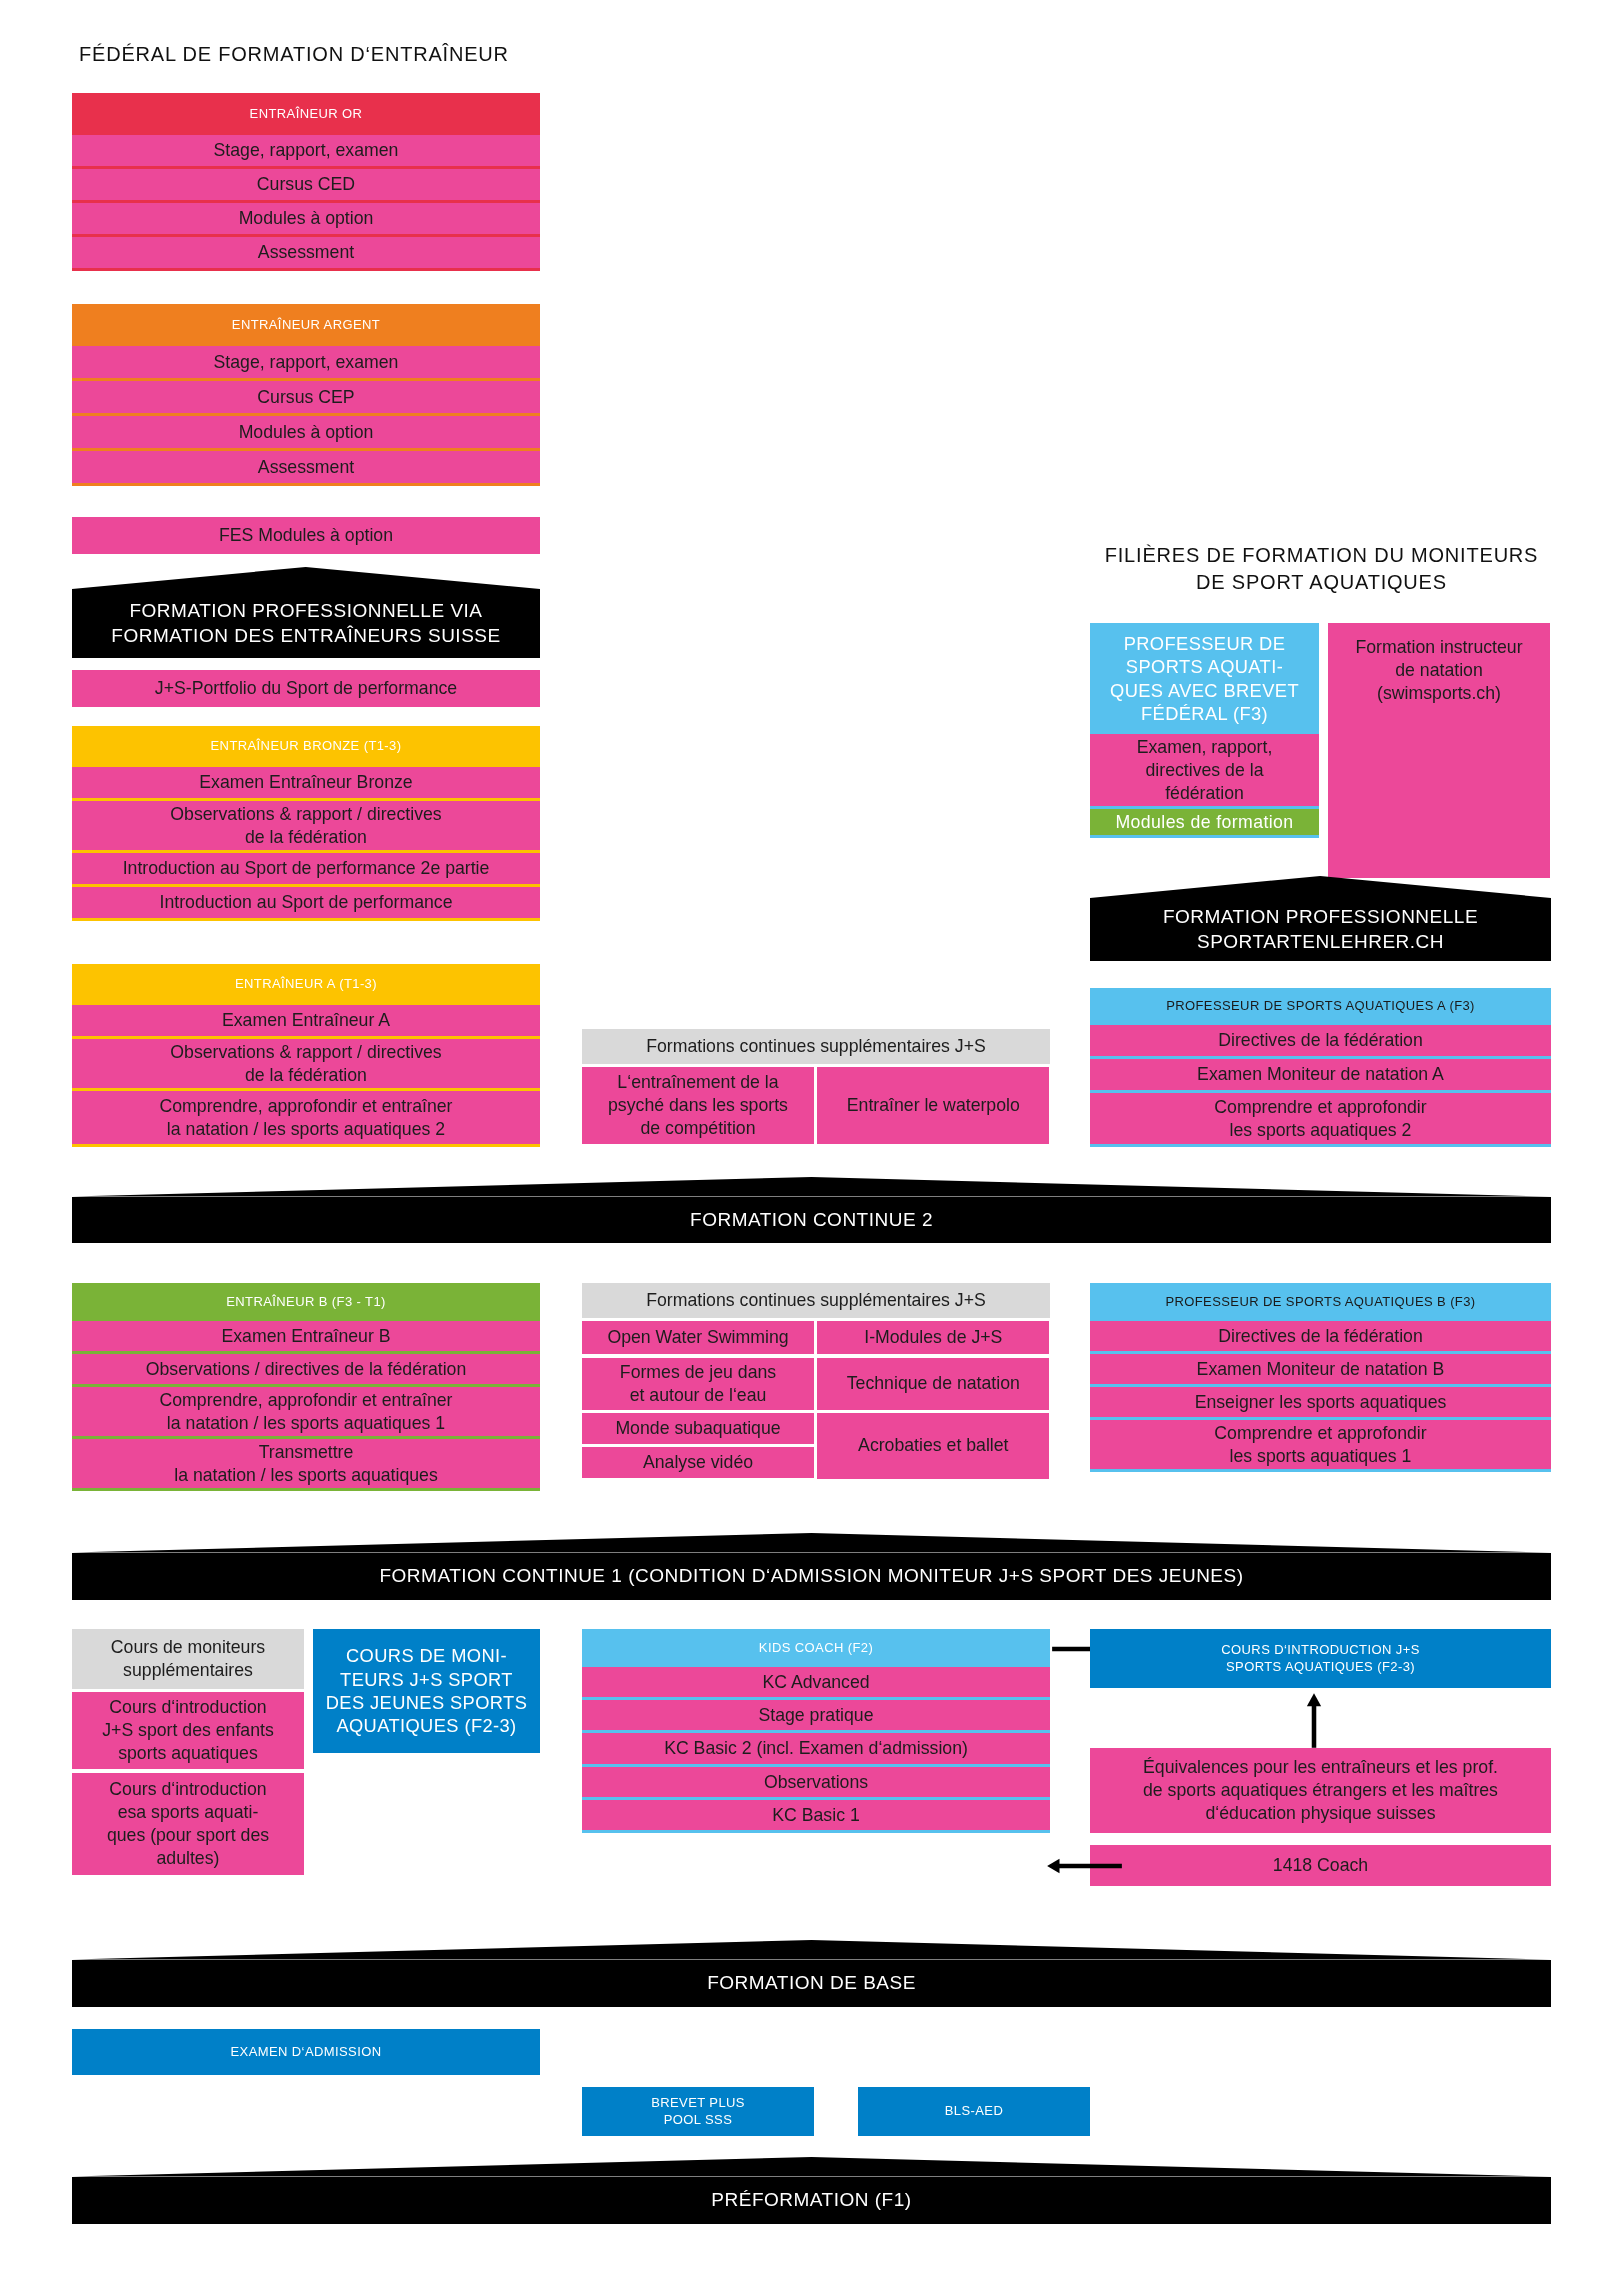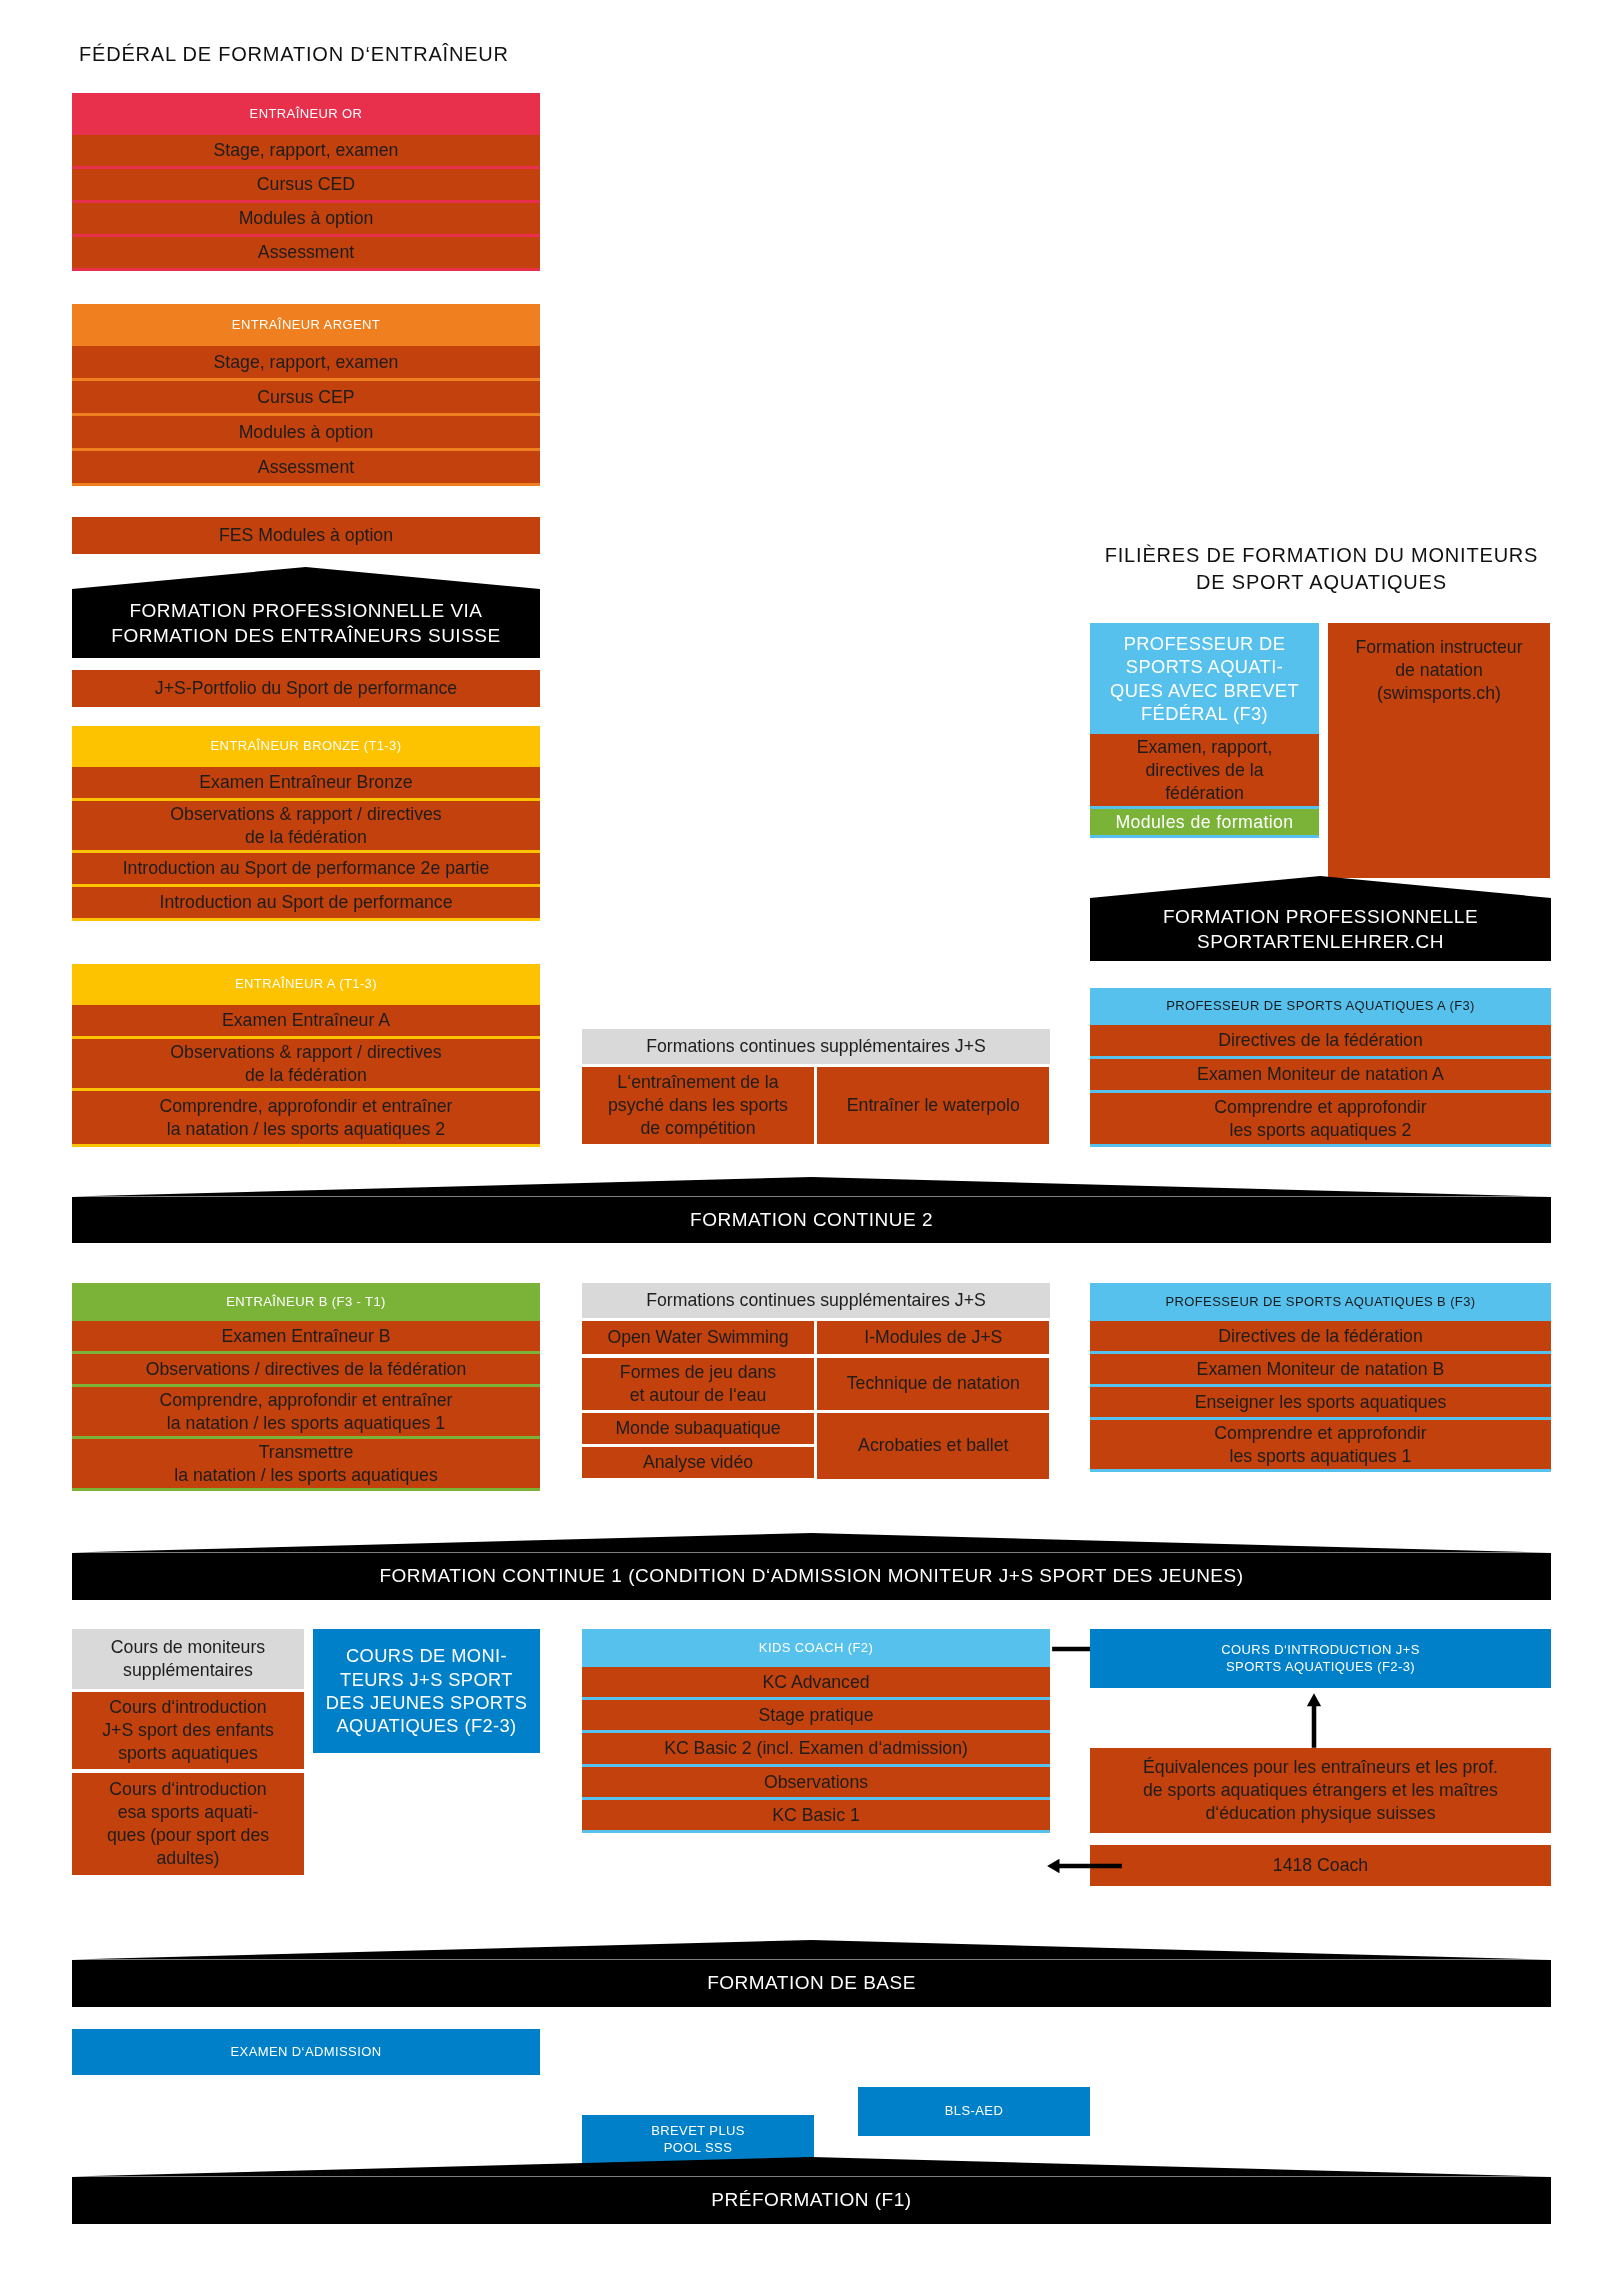--- a/index.html
+++ b/index.html
@@ -27,21 +27,21 @@
     color:#ffffff;
     font-size:13px; letter-spacing:0.4px;
     line-height:1.28;
     padding:3.9px 6.5px;
   }
   .hdr.dark{ color:#1a1a1a; }
 
   
   .row{
     box-sizing:border-box;
-    background:#c2410c;
+    background:#ec4899;
     display:flex; align-items:center; justify-content:center;
     text-align:center;
     font-size:17.7px; line-height:1.3;
     color:#1d1d1d;
     padding:3.3px 5.2px;
   }
   .row.grey{ background:#d9d9d9; }
 
   
   .banner{
@@ -276,21 +276,21 @@
   <div class="cap" style="height:19.6px;">
     <svg viewBox="0 0 2260 30" preserveAspectRatio="none">
         <polygon points="0,30 1130,0 2260,30" fill="#000"></polygon>
       </svg>
   </div>
   <span>FORMATION DE BASE</span>
 </div>
 
 <div class="abs hdr" style="left:72px; top:2029px; width:468px; height:46px; background:#0080c8;">EXAMEN D‘ADMISSION</div>
 
-<div class="abs hdr" style="left:582px; top:2087px; width:232px; height:49px; background:#0080c8; white-space:pre-line;margin-top:28px;">BREVET PLUS
+<div class="abs hdr" style="left:582px; top:2087px; width:232px; height:49px; background:#0080c8; white-space:pre-line;">BREVET PLUS
 POOL SSS</div>
 
 <div class="abs hdr" style="left:858px; top:2087px; width:232px; height:49px; background:#0080c8;">BLS-AED</div>
 
 <div class="banner" style="left:72px; top:2177px; width:1479px; height:47px;">
   <div class="cap" style="height:19.6px;">
     <svg viewBox="0 0 2260 30" preserveAspectRatio="none">
         <polygon points="0,30 1130,0 2260,30" fill="#000"></polygon>
       </svg>
   </div>

